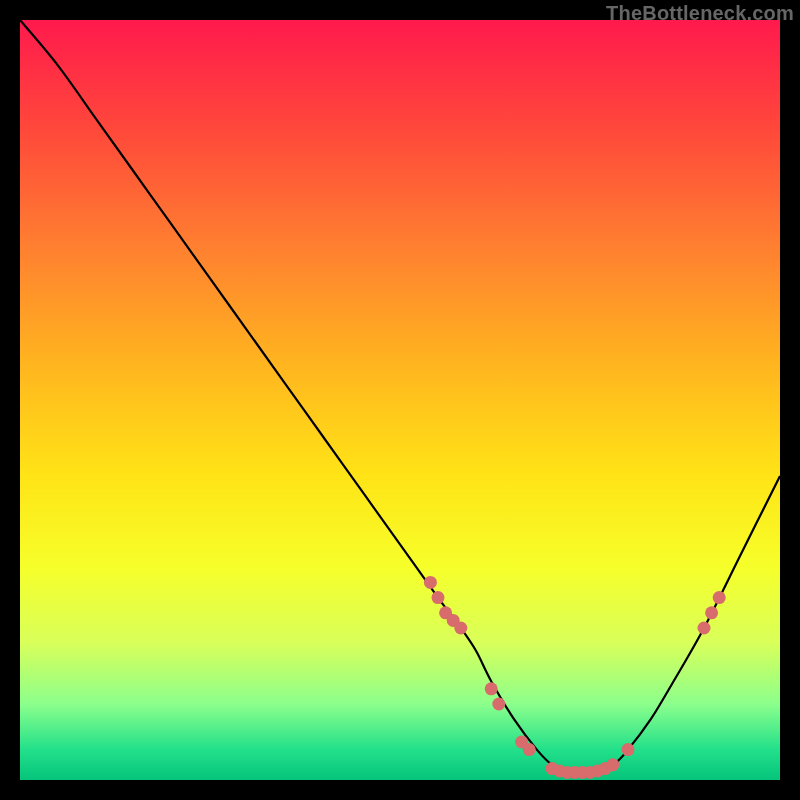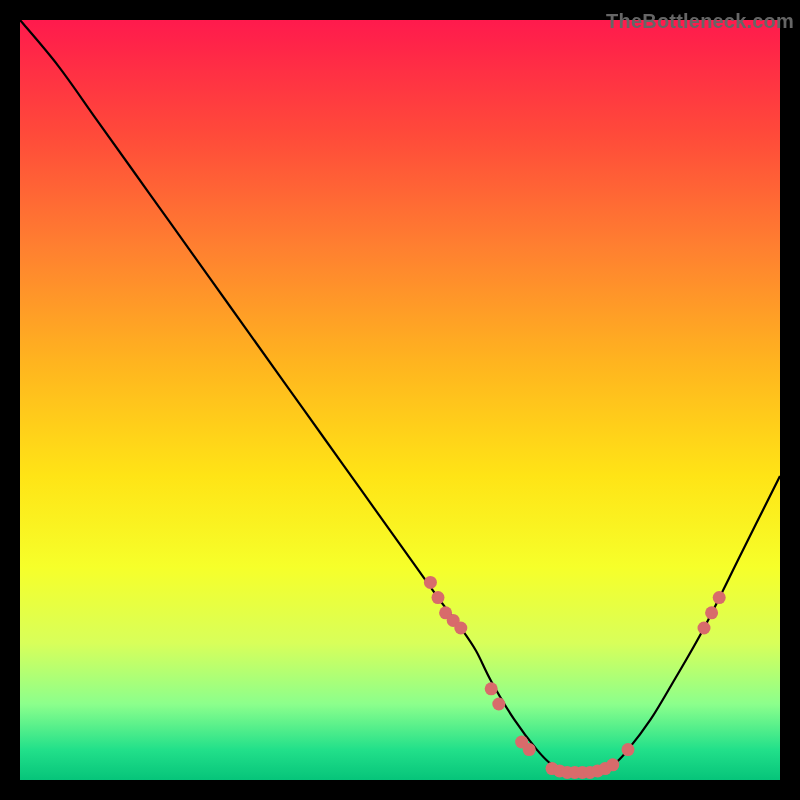--- a/index.html
+++ b/index.html
@@ -21,21 +21,20 @@
   }
   .watermark {
     position: absolute;
     top: 2px;
     right: 6px;
     color: #666;
     font-size: 20px;
     font-weight: 600;
     letter-spacing: 0.2px;
     z-index: 10;
-    margin-top: 8px;
   }
   svg { display: block; }
 </style>
 </head>
 <body>
 
 <div class="watermark">TheBottleneck.com</div>
 
 <div class="frame">
   <svg id="chart-svg" width="760" height="760" viewBox="0 0 760 760">

